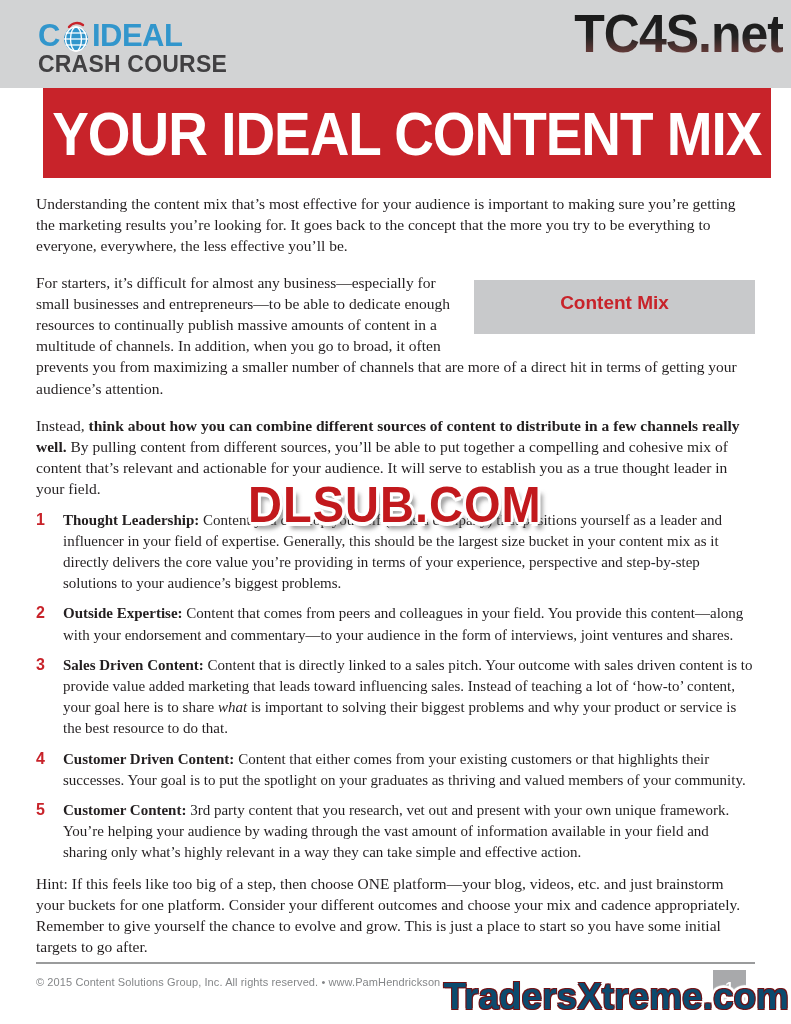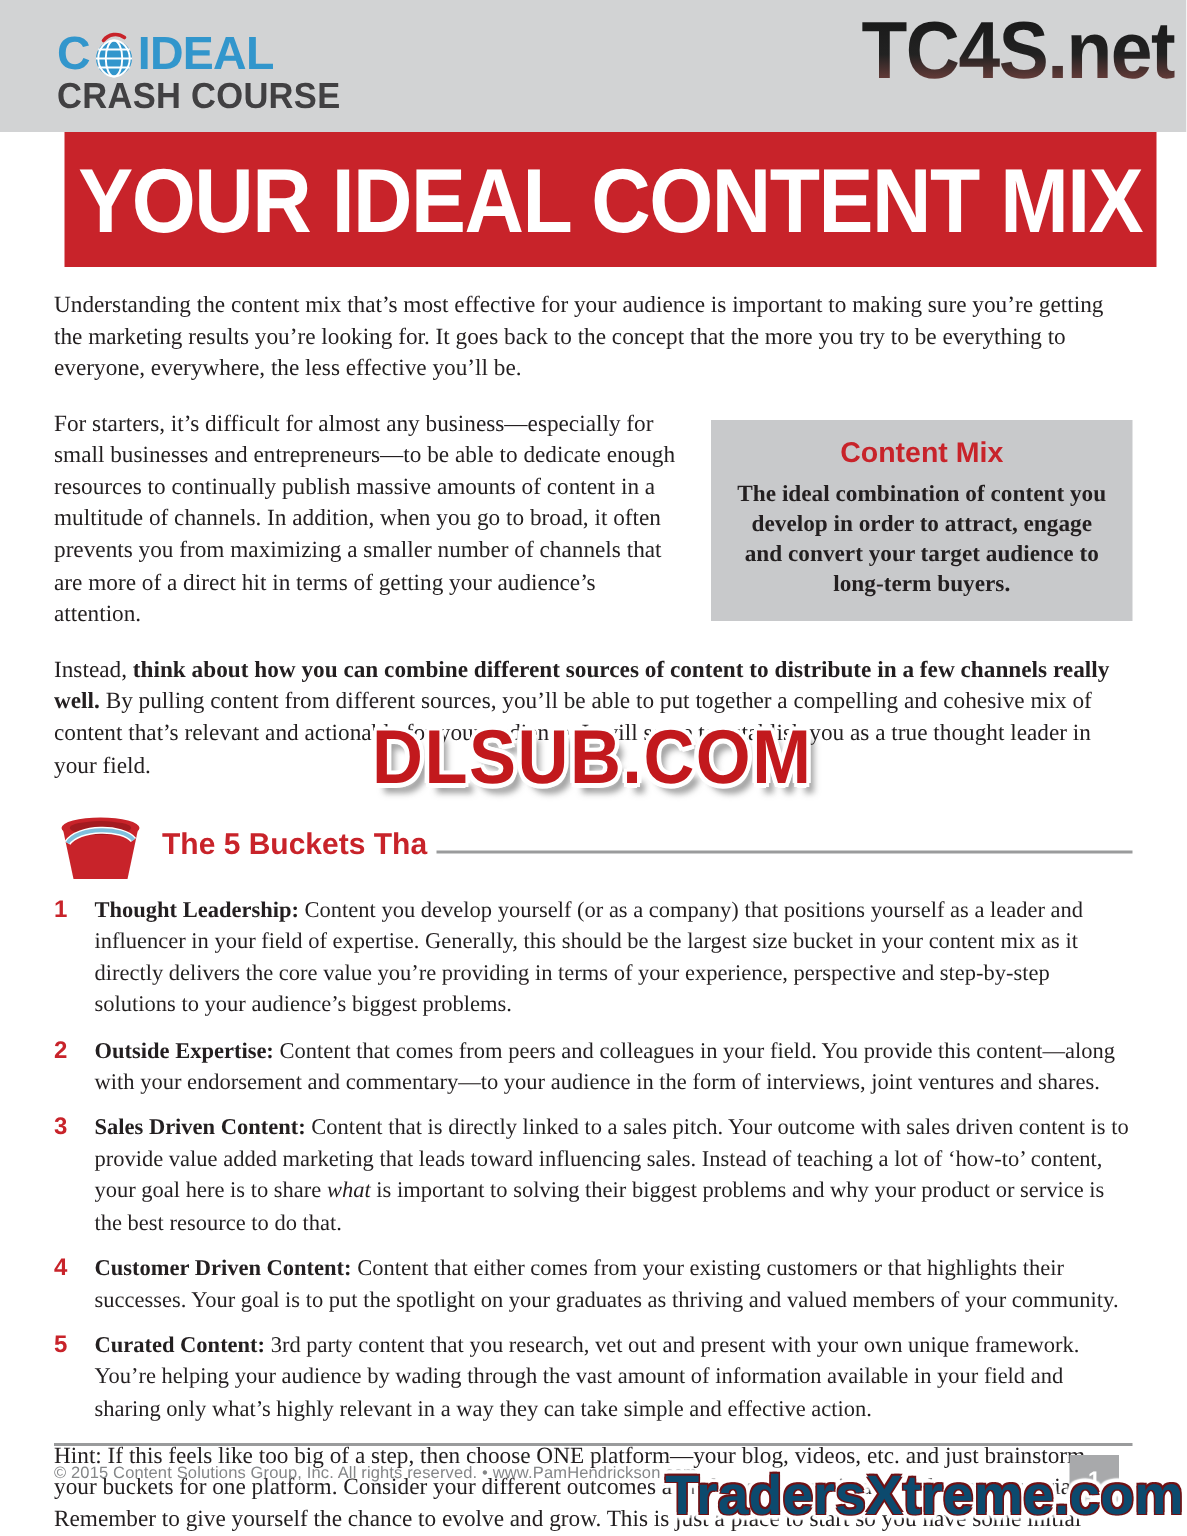--- a/index.html
+++ b/index.html
@@ -107,60 +107,48 @@
 <div class="banner">
   <div class="banner-title">YOUR IDEAL CONTENT MIX</div>
 </div>
 
 <div class="main">
   <p class="body">Understanding the content mix that’s most effective for your audience is important to making sure you’re getting the marketing results you’re looking for. It goes back to the concept that the more you try to be everything to everyone, everywhere, the less effective you’ll be.</p>
 
   <div>
     <div class="sidebox">
       <div class="sidebox-title">Content Mix</div>
-      <div class="sidebox-body">The ideal combination of content you develop in order to attract, engage and convert your target audience to long-term buyers.</div>
     </div>
     <p class="body" style="margin-top:15px;">For starters, it’s difficult for almost any business—especially for small businesses and entrepreneurs—to be able to dedicate enough resources to continually publish massive amounts of content in a multitude of channels. In addition, when you go to broad, it often prevents you from maximizing a smaller number of channels that are more of a direct hit in terms of getting your audience’s attention.</p>
     <div style="clear:none;"></div>
   </div>
 
   <p class="body" style="clear:both; margin-top:16px;"><span>Instead, </span><b class="bold-run">think about how you can combine different sources of content to distribute in a few channels really well.</b><span> By pulling content from different sources, you’ll be able to put together a compelling and cohesive mix of content that’s relevant and actionable for your audience. It will serve to establish you as a true thought leader in your field.</span></p>
 
-  <div class="section-head">
-    <svg class="bucket-icon" width="62" height="46" viewBox="0 0 62 46">
-      <path d="M6 12 L56 12 L49 45 L13 45 Z" fill="#c8232a"></path>
-      <ellipse cx="31" cy="11" rx="26" ry="7" fill="#c8232a"></ellipse>
-      <ellipse cx="31" cy="11" rx="20.5" ry="4.6" fill="#a31b20"></ellipse>
-      <path d="M9 21 C16 10 46 10 53 19" fill="none" stroke="#ffffff" stroke-width="4.6"></path>
-      <path d="M9 21 C16 10 46 10 53 19" fill="none" stroke="#7fc0dd" stroke-width="2.6"></path>
-    </svg>
-    <div class="section-title">The 5 Buckets Tha</div>
-    <div class="section-rule"></div>
-  </div>
 
   <ol class="buckets">
     <li>
       <span class="num">1</span>
       <div class="li-body"><b>Thought Leadership: </b><span>Content you develop yourself (or as a company) that positions yourself as a leader and influencer in your field of expertise. Generally, this should be the largest size bucket in your content mix as it directly delivers the core value you’re providing in terms of your experience, perspective and step-by-step solutions to your audience’s biggest problems.</span><i></i><span></span></div>
     </li>
     <li>
       <span class="num">2</span>
       <div class="li-body"><b>Outside Expertise: </b><span>Content that comes from peers and colleagues in your field. You provide this content—along with your endorsement and commentary—to your audience in the form of interviews, joint ventures and shares.</span><i></i><span></span></div>
     </li>
     <li>
       <span class="num">3</span>
       <div class="li-body"><b>Sales Driven Content: </b><span>Content that is directly linked to a sales pitch. Your outcome with sales driven content is to provide value added marketing that leads toward influencing sales. Instead of teaching a lot of ‘how-to’ content, your goal here is to share </span><i>what</i><span> is important to solving their biggest problems and why your product or service is the best resource to do that.</span></div>
     </li>
     <li>
       <span class="num">4</span>
       <div class="li-body"><b>Customer Driven Content: </b><span>Content that either comes from your existing customers or that highlights their successes. Your goal is to put the spotlight on your graduates as thriving and valued members of your community.</span><i></i><span></span></div>
     </li>
     <li>
       <span class="num">5</span>
-      <div class="li-body"><b>Curated Content: </b><span>3rd party content that you research, vet out and present with your own unique framework. You’re helping your audience by wading through the vast amount of information available in your field and sharing only what’s highly relevant in a way they can take simple and effective action.</span><i></i><span></span></div>
+      <div class="li-body"><b>Customer Content: </b><span>3rd party content that you research, vet out and present with your own unique framework. You’re helping your audience by wading through the vast amount of information available in your field and sharing only what’s highly relevant in a way they can take simple and effective action.</span><i></i><span></span></div>
     </li>
   </ol>
 
   <p class="body" style="margin-top:4px;">Hint: If this feels like too big of a step, then choose ONE platform—your blog, videos, etc. and just brainstorm your buckets for one platform. Consider your different outcomes and choose your mix and cadence appropriately. Remember to give yourself the chance to evolve and grow. This is just a place to start so you have some initial targets to go after.</p>
 </div>
 
 <div class="footer">
   <div class="footer-copy">© 2015 Content Solutions Group, Inc. All rights reserved. • www.PamHendrickson.com</div>
 </div>
 <div class="page-box">1</div>

